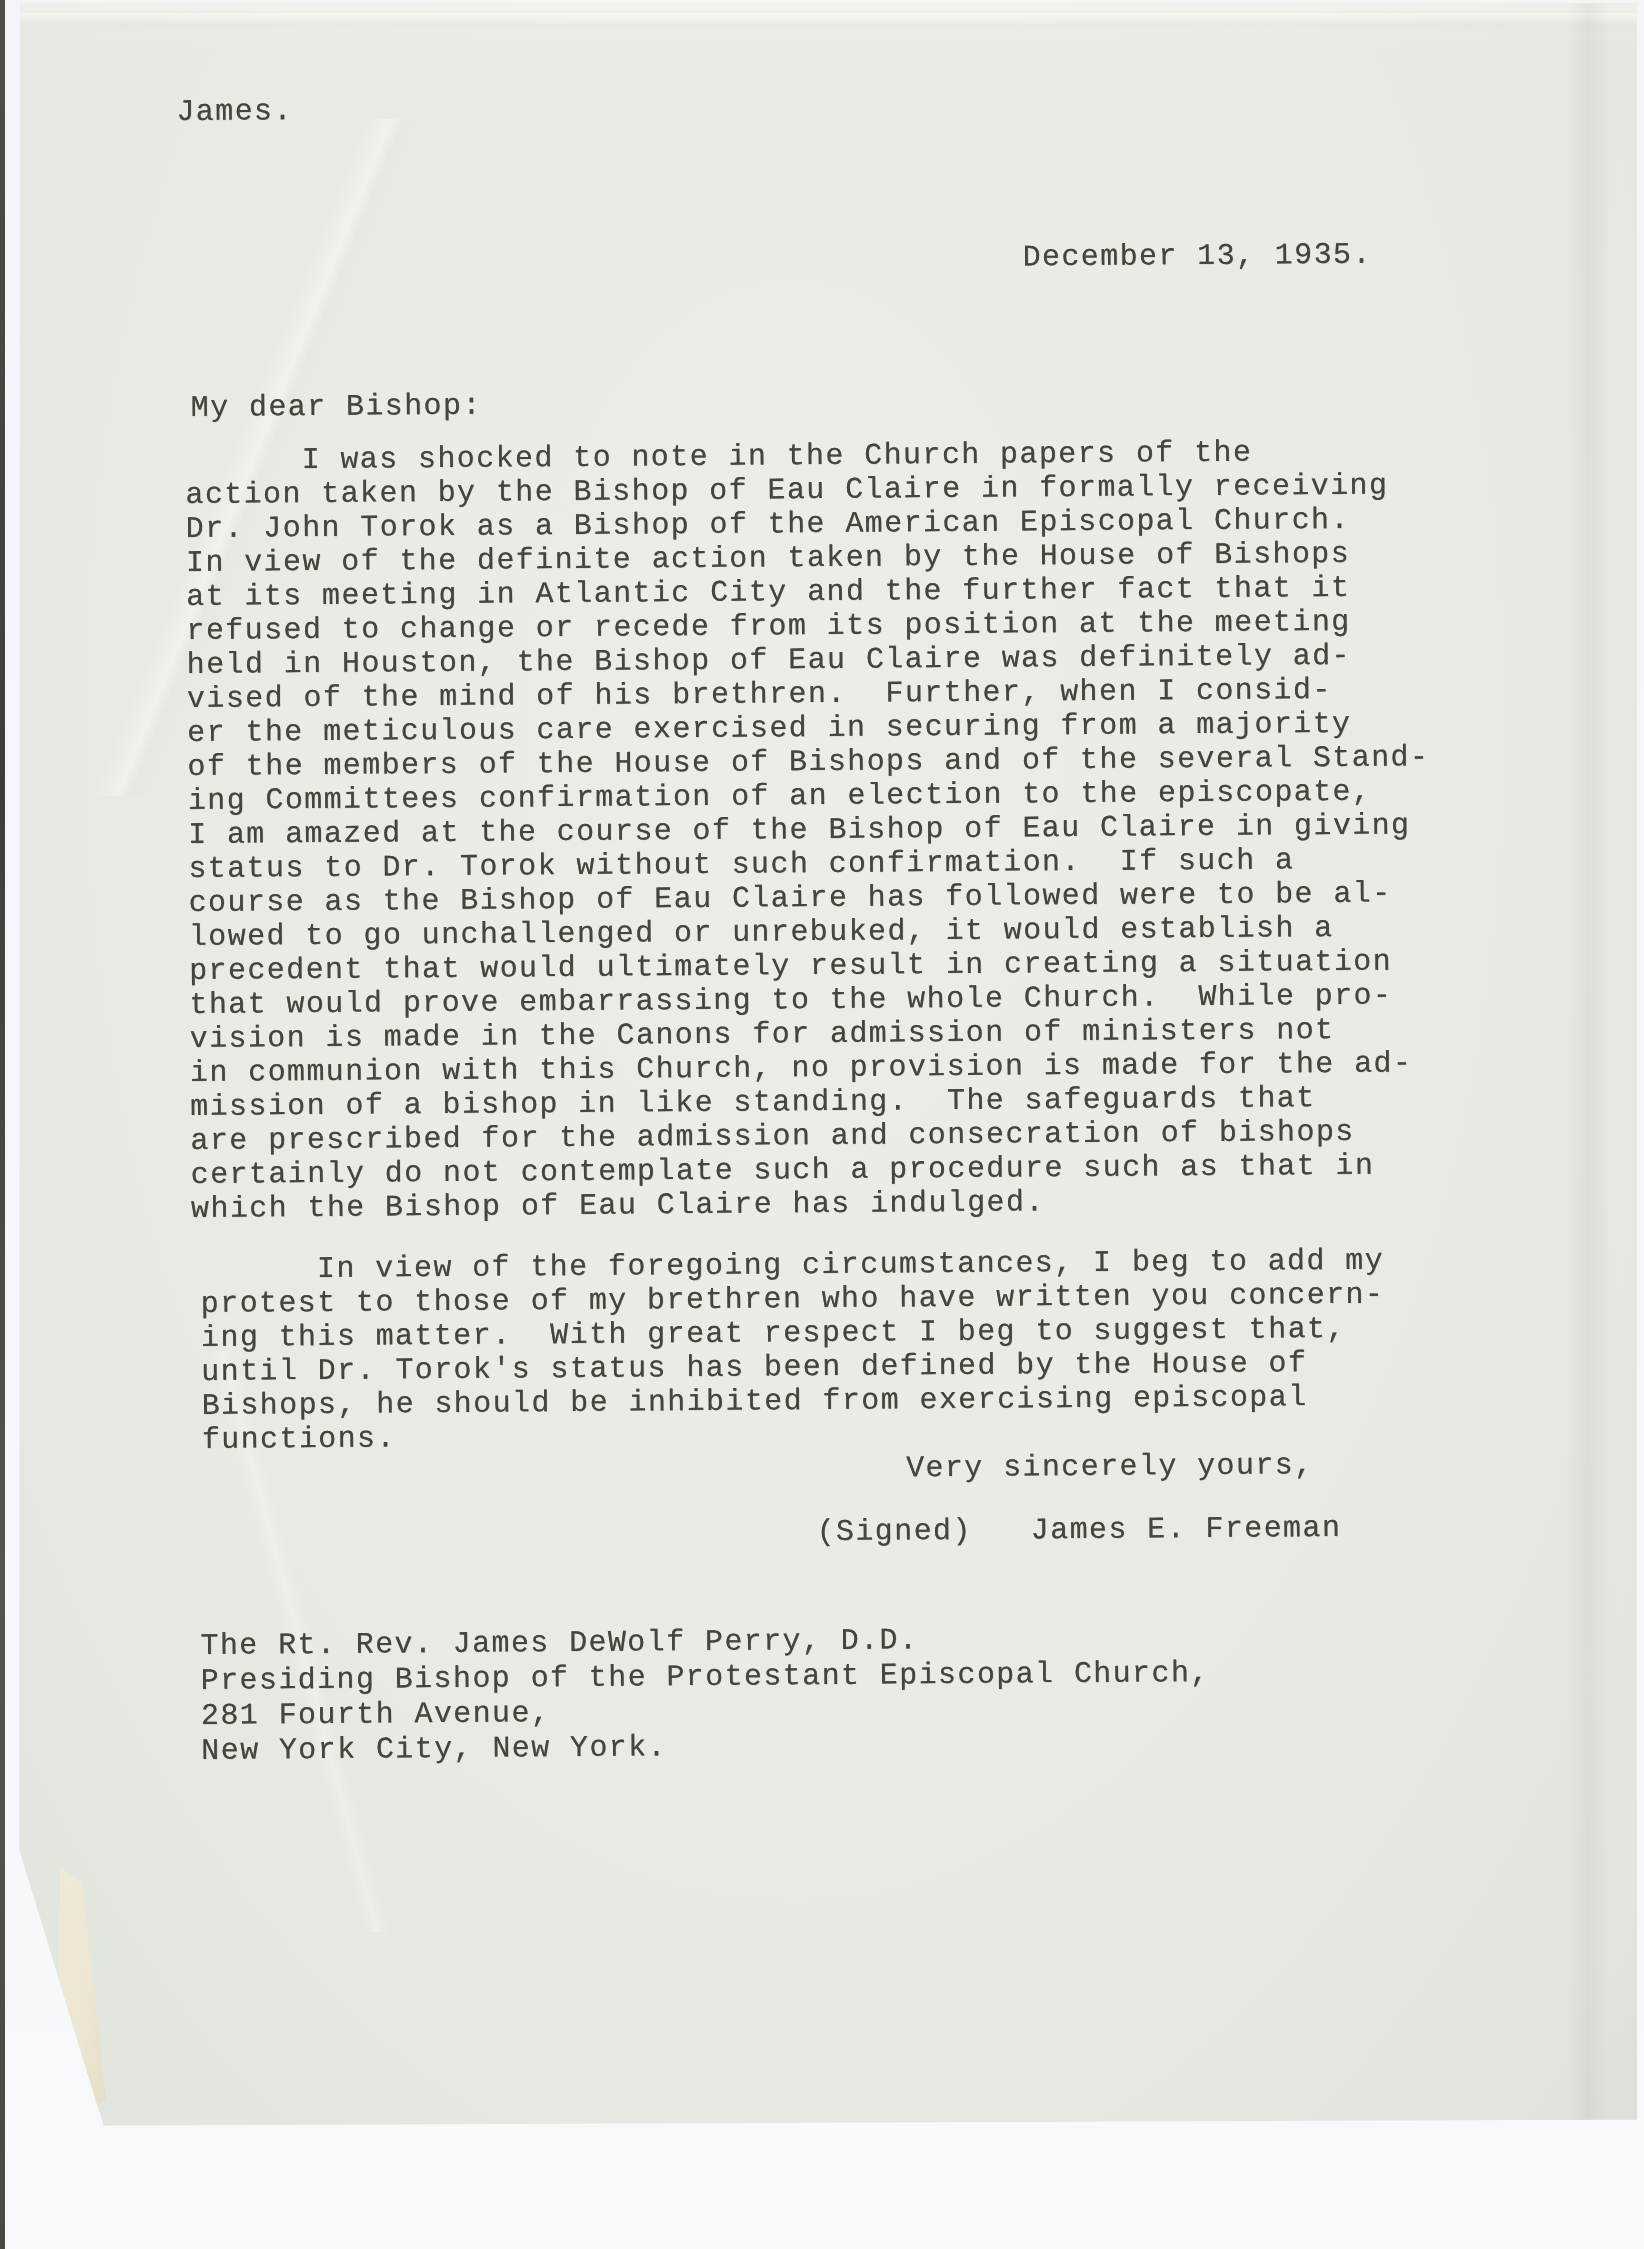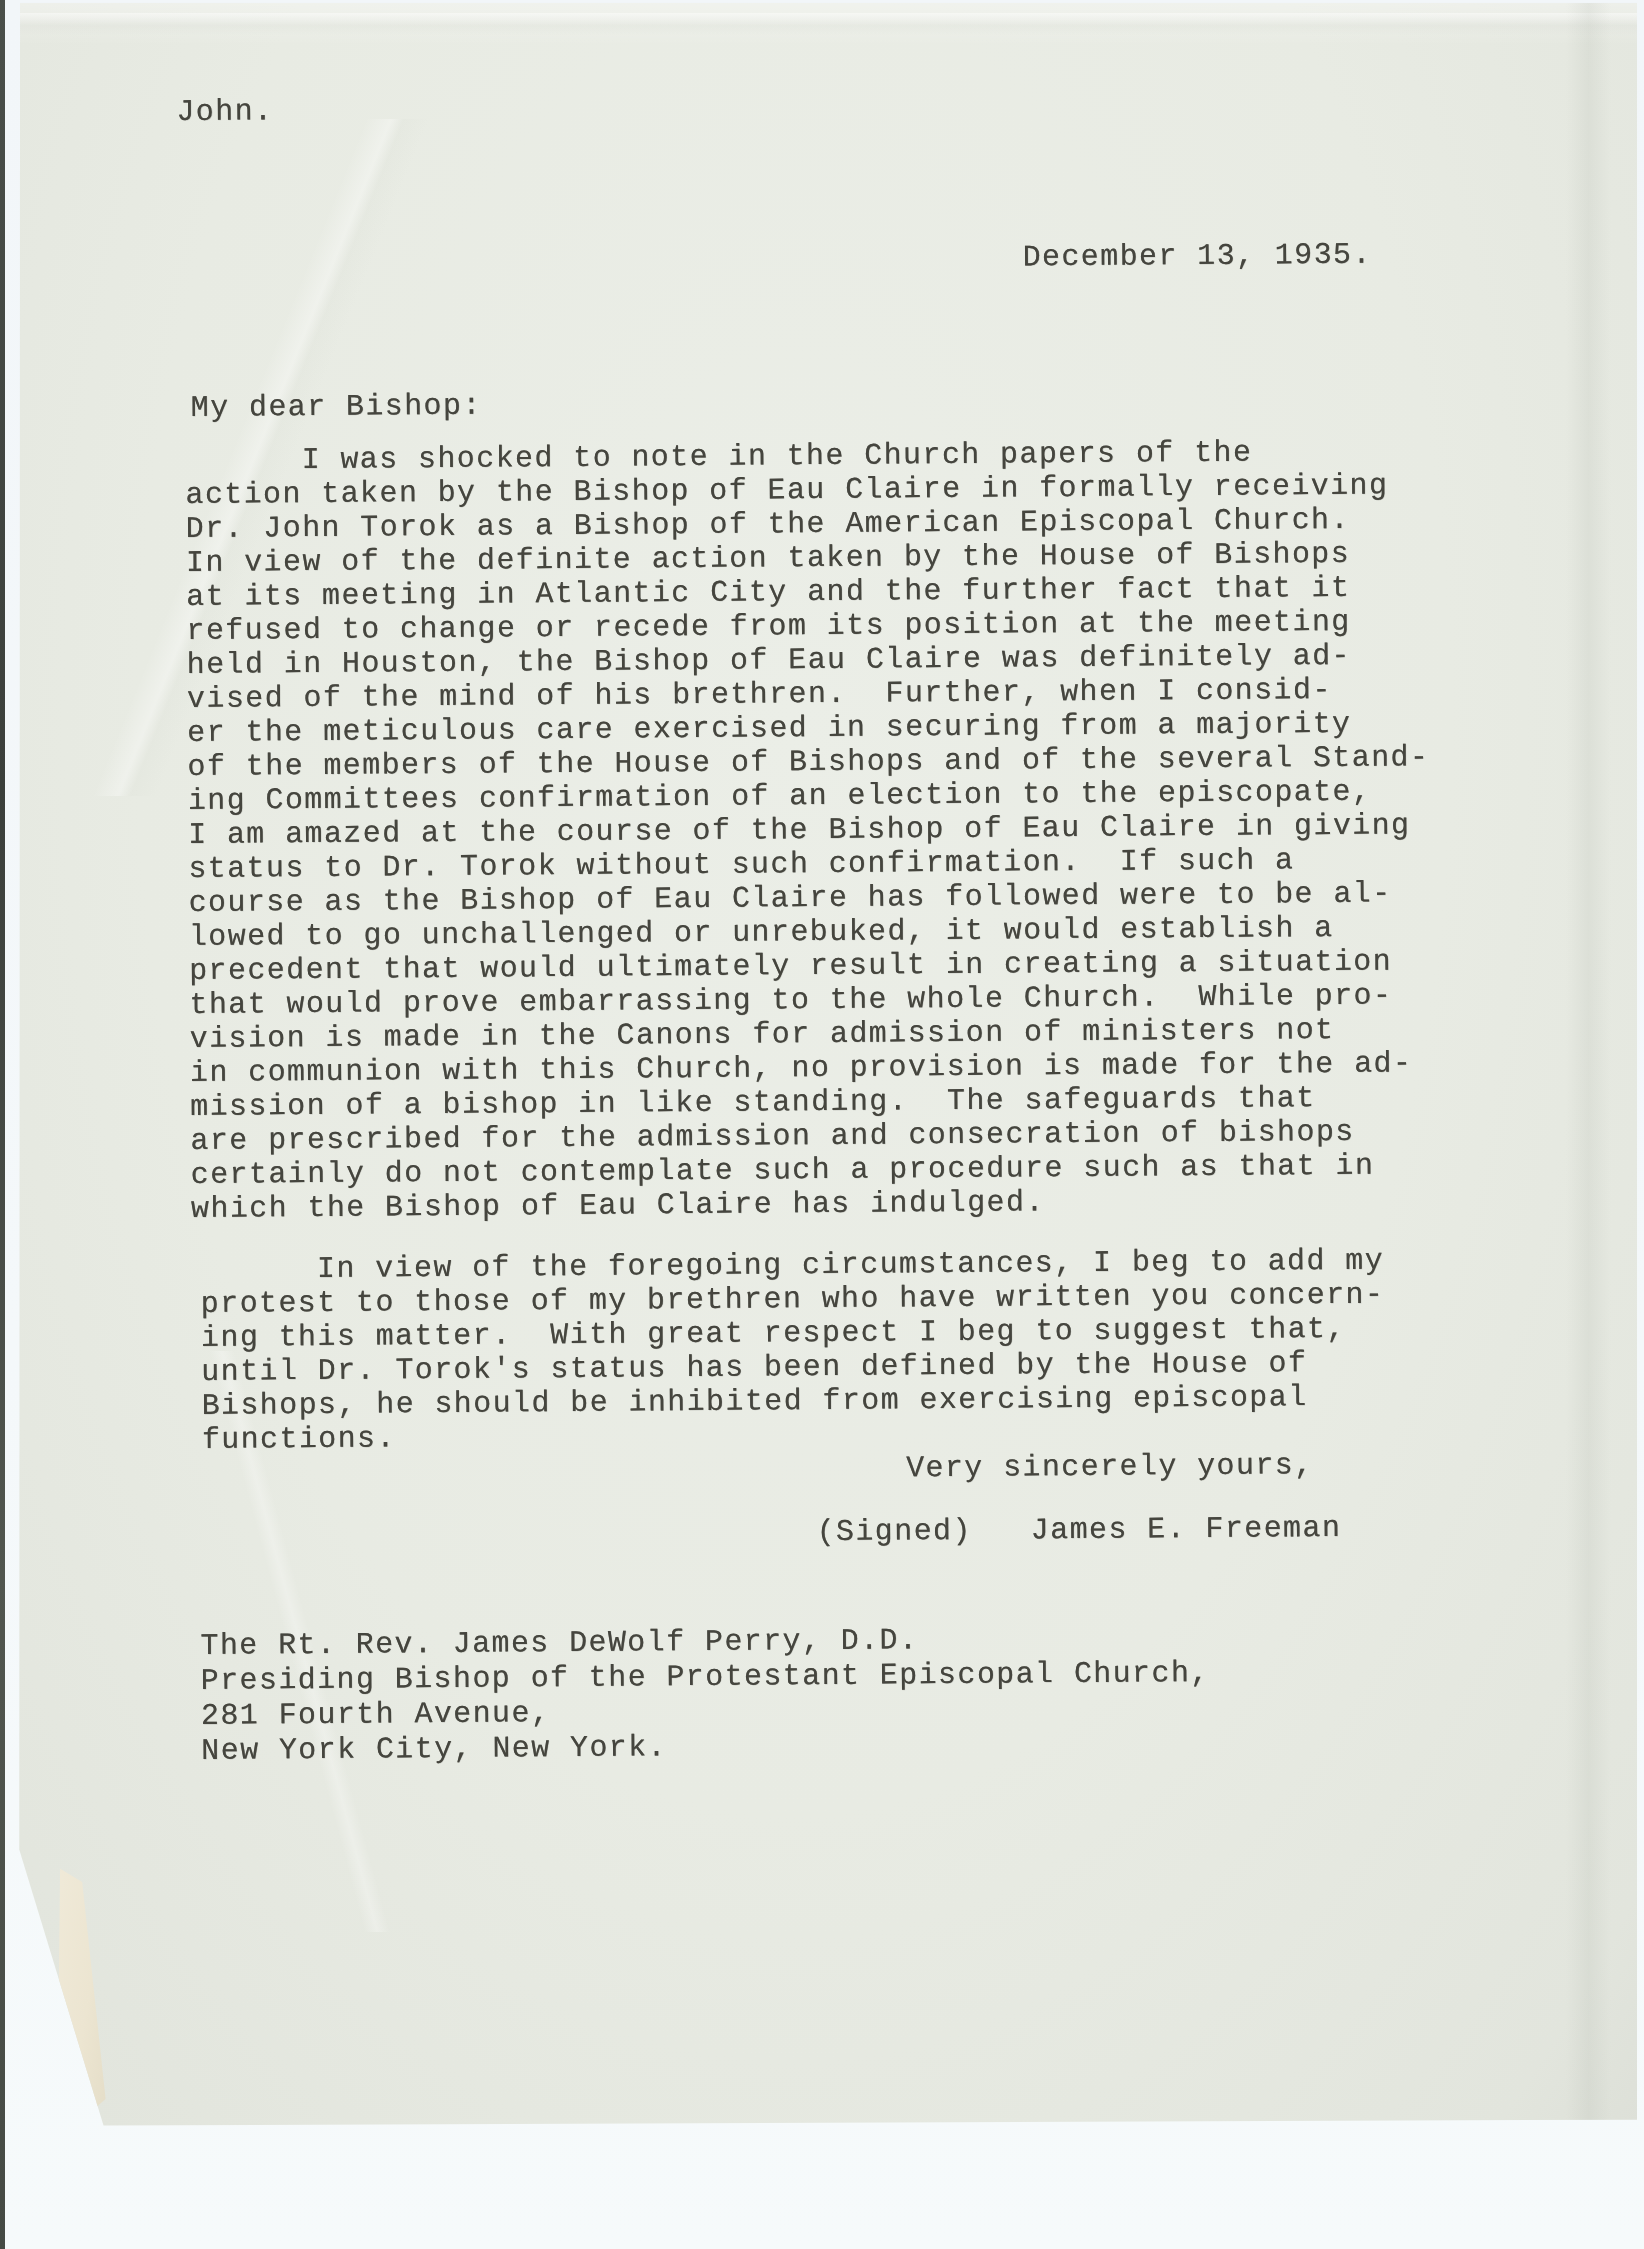--- a/index.html
+++ b/index.html
@@ -103,21 +103,21 @@
 
 <div class="scan-strip"></div>
 
 <div class="paper">
   <div class="crease-top"></div>
   <div class="crease-diagonal"></div>
   <div class="crease-right"></div>
   <div class="crease-left-low"></div>
 
   <div class="text-layer">
-    <div class="tw copy-label">John.</div>
+    <div class="tw copy-label">James.</div>
     <div class="tw date-line">December 13, 1935.</div>
     <div class="tw salutation">My dear Bishop:</div>
     <div class="tw para-1"><div class="line">      I was shocked to note in the Church papers of the</div><div class="line">action taken by the Bishop of Eau Claire in formally receiving</div><div class="line">Dr. John Torok as a Bishop of the American Episcopal Church.</div><div class="line">In view of the definite action taken by the House of Bishops</div><div class="line">at its meeting in Atlantic City and the further fact that it</div><div class="line">refused to change or recede from its position at the meeting</div><div class="line">held in Houston, the Bishop of Eau Claire was definitely ad-</div><div class="line">vised of the mind of his brethren.  Further, when I consid-</div><div class="line">er the meticulous care exercised in securing from a majority</div><div class="line">of the members of the House of Bishops and of the several Stand-</div><div class="line">ing Committees confirmation of an election to the episcopate,</div><div class="line">I am amazed at the course of the Bishop of Eau Claire in giving</div><div class="line">status to Dr. Torok without such confirmation.  If such a</div><div class="line">course as the Bishop of Eau Claire has followed were to be al-</div><div class="line">lowed to go unchallenged or unrebuked, it would establish a</div><div class="line">precedent that would ultimately result in creating a situation</div><div class="line">that would prove embarrassing to the whole Church.  While pro-</div><div class="line">vision is made in the Canons for admission of ministers not</div><div class="line">in communion with this Church, no provision is made for the ad-</div><div class="line">mission of a bishop in like standing.  The safeguards that</div><div class="line">are prescribed for the admission and consecration of bishops</div><div class="line">certainly do not contemplate such a procedure such as that in</div><div class="line">which the Bishop of Eau Claire has indulged.</div></div>
     <div class="tw para-2"><div class="line">      In view of the foregoing circumstances, I beg to add my</div><div class="line">protest to those of my brethren who have written you concern-</div><div class="line">ing this matter.  With great respect I beg to suggest that,</div><div class="line">until Dr. Torok's status has been defined by the House of</div><div class="line">Bishops, he should be inhibited from exercising episcopal</div><div class="line">functions.</div></div>
     <div class="tw closing-line">Very sincerely yours,</div>
     <div class="tw signed-line"><span>(Signed)</span><span class="sig-gap"></span><span>James E. Freeman</span></div>
     <div class="tw recipient"><div class="line">The Rt. Rev. James DeWolf Perry, D.D.</div><div class="line">Presiding Bishop of the Protestant Episcopal Church,</div><div class="line">281 Fourth Avenue,</div><div class="line">New York City, New York.</div></div>
   </div>
 
   <div class="fold-flap"></div>

